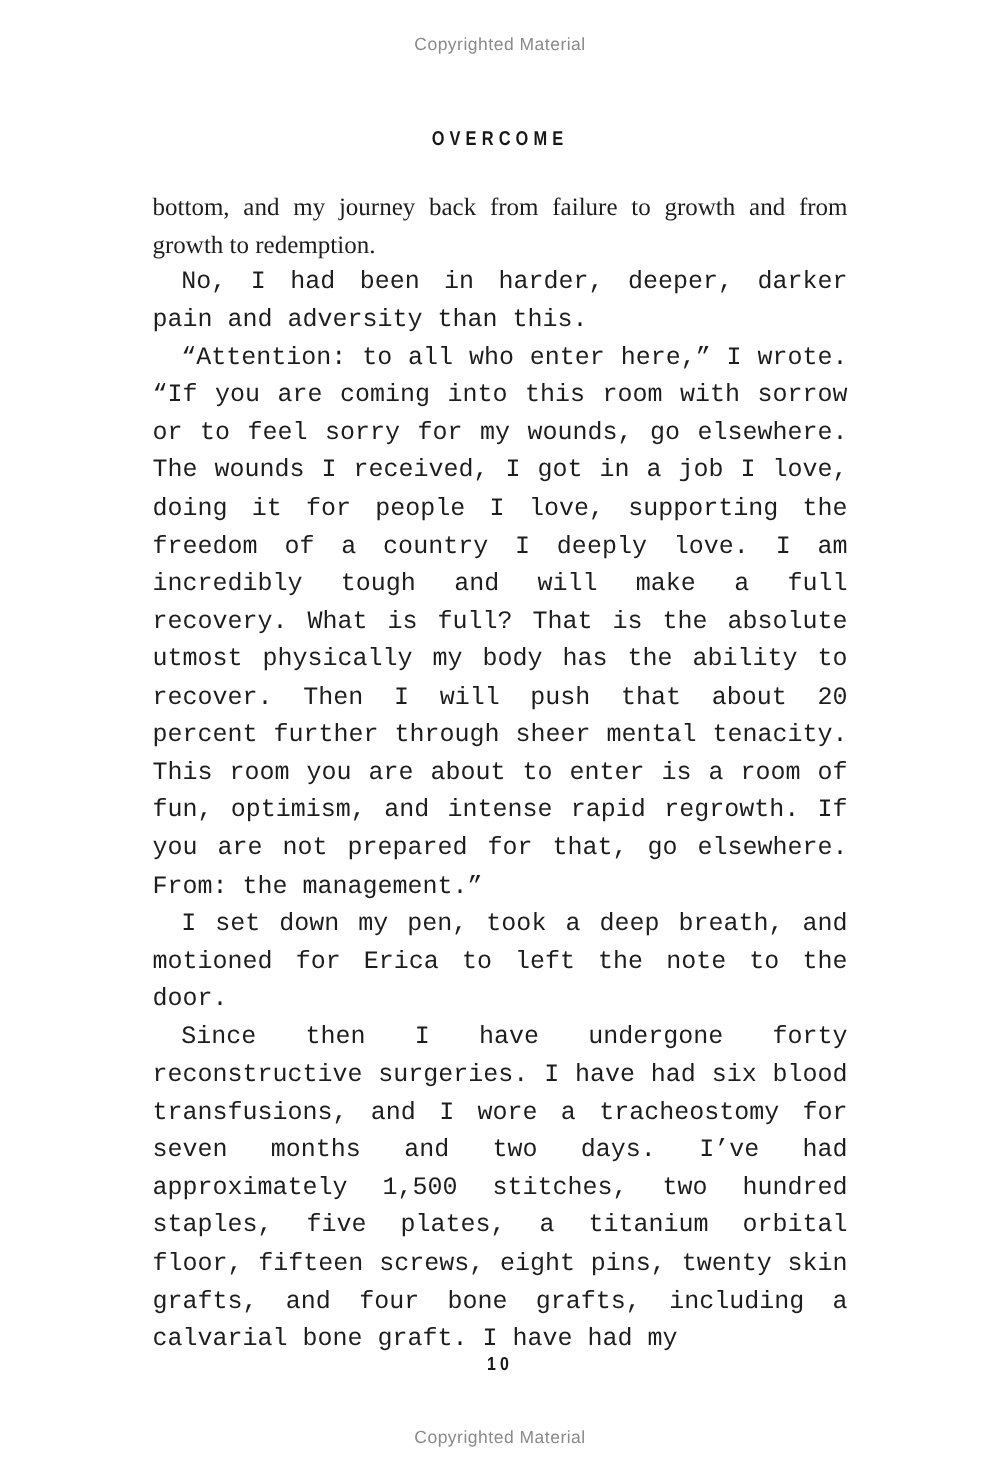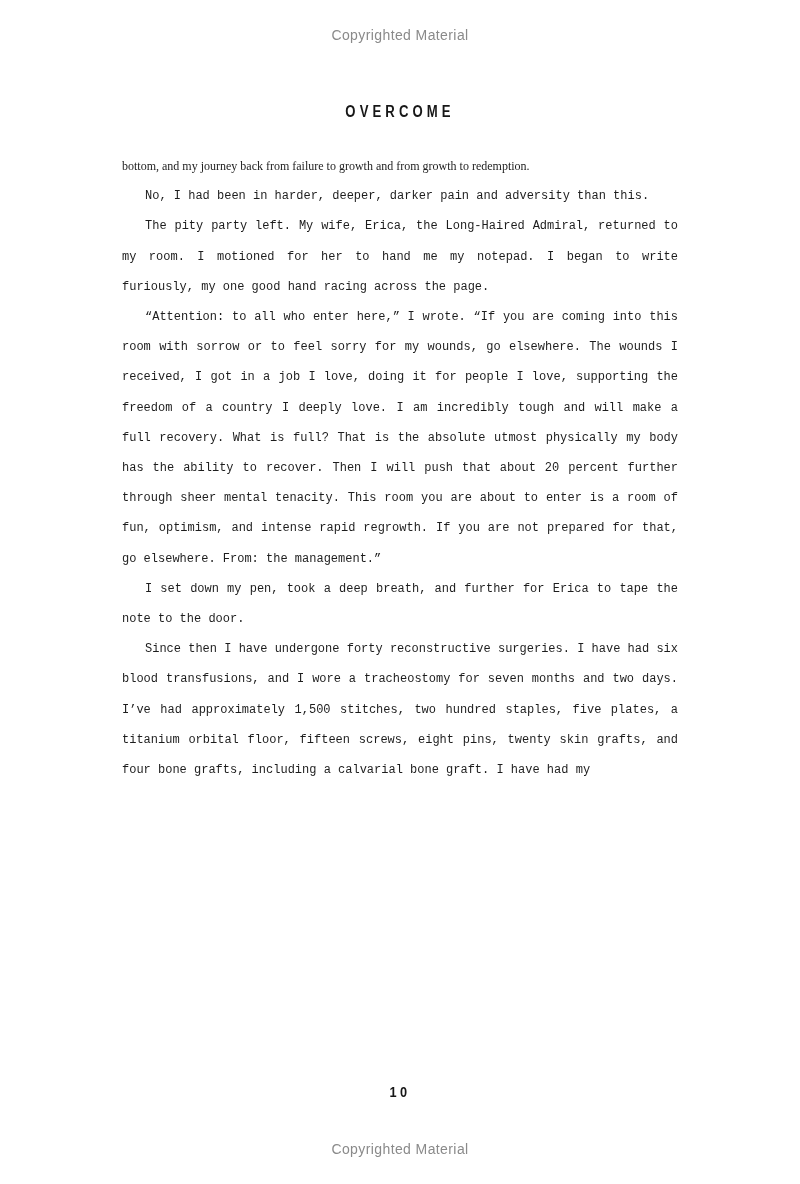--- a/index.html
+++ b/index.html
@@ -40,21 +40,21 @@
     transform: scaleX(0.82);
     transform-origin: 50% 50%;
     white-space: nowrap;
   }
   .body-text {
     position: absolute;
     top: 151px;
     left: 122px;
     width: 556px;
     font-family: "Liberation Serif", serif;
-    font-size: 12px;
+    font-size: 20px;
     line-height: 30.2px;
     color: #1d1d1d;
     text-align: justify;
   }
   .body-text p {
     margin: 0;
     padding: 0;
   }
   .body-text p + p {
     text-indent: 23px;
@@ -80,23 +80,22 @@
 
 <div class="page">
 
   <div class="notice top">Copyrighted Material</div>
 
   <div class="running-head">OVERCOME</div>
 
   <div class="body-text">
     <p>bottom, and my journey back from failure to growth and from growth to redemption.</p>
     <p>No, I had been in harder, deeper, darker pain and adversity than this.</p>
-    <p>The pity party left. My wife, Erica, the Long-Haired Admiral, returned to my room. I motioned for her to hand me my notepad. I began to write furiously, my one good hand racing across the page.</p>
     <p>“Attention: to all who enter here,” I wrote. “If you are coming into this room with sorrow or to feel sorry for my wounds, go elsewhere. The wounds I received, I got in a job I love, doing it for people I love, supporting the freedom of a country I deeply love. I am incredibly tough and will make a full recovery. What is full? That is the absolute utmost physically my body has the ability to recover. Then I will push that about 20 percent further through sheer mental tenacity. This room you are about to enter is a room of fun, optimism, and intense rapid regrowth. If you are not prepared for that, go elsewhere. From: the management.”</p>
-    <p>I set down my pen, took a deep breath, and further for Erica to tape the note to the door.</p>
+    <p>I set down my pen, took a deep breath, and motioned for Erica to left the note to the door.</p>
     <p>Since then I have undergone forty reconstructive surgeries. I have had six blood transfusions, and I wore a tracheostomy for seven months and two days. I’ve had approximately 1,500 stitches, two hundred staples, five plates, a titanium orbital floor, fifteen screws, eight pins, twenty skin grafts, and four bone grafts, including a calvarial bone graft. I have had my</p>
   </div>
 
   <div class="page-number">10</div>
 
   <div class="notice bottom">Copyrighted Material</div>
 
 </div>
 
 </body></html>

